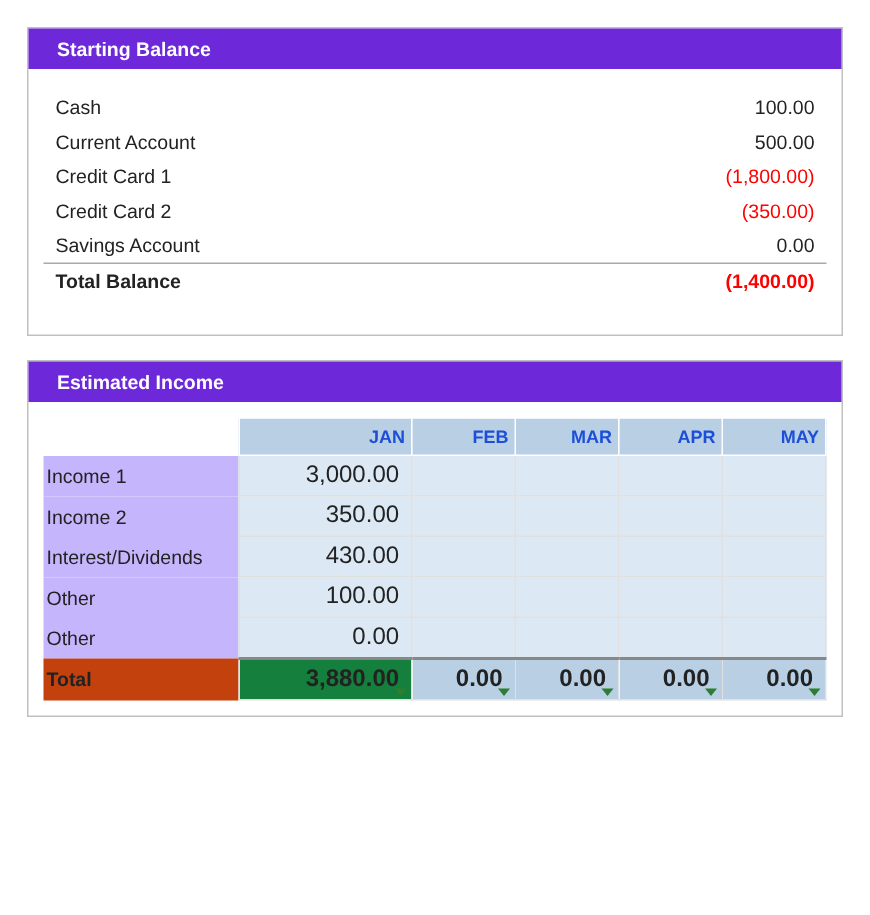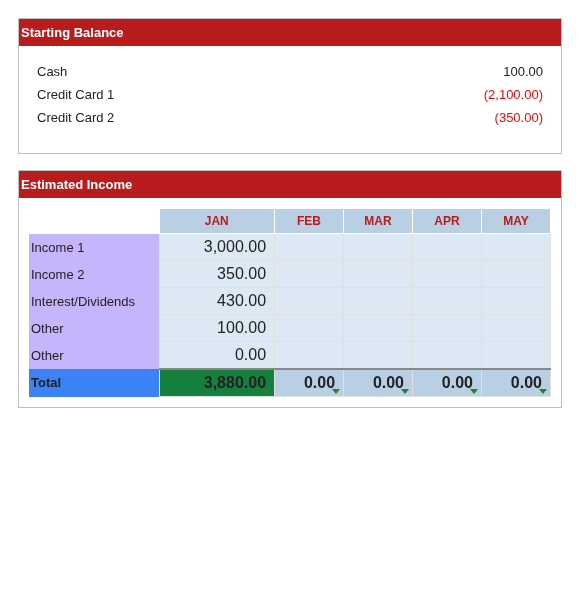--- a/index.html
+++ b/index.html
@@ -7,25 +7,25 @@
       background: #fff;
       font-family: Arial, sans-serif;
       font-size: 13px;
       color: #222;
       width: 580px;
       min-height: 610px;
       padding: 18px 18px 18px 18px;
     }
 
     .section-header {
-      background: #b91c1c;
+      background: #6d28d9;
       color: #fff;
       font-weight: bold;
       font-size: 13px;
-      padding: 6px 2px;
+      padding: 6px 19px;
       margin-bottom: 0;
     }
 
     .balance-table {
       width: 100%;
       border-collapse: collapse;
       margin-bottom: 18px;
     }
 
     .balance-table td {
@@ -49,26 +49,26 @@
     }
 
     .income-grid {
       width: 100%;
       border-collapse: collapse;
       margin-top: 0;
     }
 
     .income-grid th {
       background: #b8cfe4;
-      text-align: center;
+      text-align: right;
       font-weight: bold;
       font-size: 12px;
       padding: 5px 4px;
       border: 1px solid #fff;
-      color: #b91c1c;
+      color: #1d4ed8;
     }
 
     .income-grid th.label-col {
       background: #fff;
       border: none;
     }
 
     .income-grid td {
       padding: 4px 6px;
       border: 1px solid #e0e0e0;
@@ -86,21 +86,21 @@
       padding-left: 2px;
     }
 
     .income-grid tr.total-income-row td {
       font-weight: bold;
       background: #b8cfe4;
       border-top: 2px solid #888;
     }
 
     .income-grid tr.total-income-row td.row-label {
-      background: #3b82f6;
+      background: #c2410c;
       border-top: none;
     }
 
     .section-wrapper {
       border: 1px solid #c0c0c0;
       margin-bottom: 16px;
     }
 
     .section-wrapper2 {
       border: 1px solid #c0c0c0;
@@ -134,26 +134,38 @@
       <tbody id="balance-rows">
 
       <tr>
             <td colspan="2" style="height:8px;"></td>
           </tr>
           <tr>
             <td>Cash</td>
             <td>100.00</td>
           </tr>
           <tr>
+            <td>Current Account</td>
+            <td>500.00</td>
+          </tr>
+          <tr>
             <td>Credit Card 1</td>
-            <td style="color: red;">(2,100.00)</td>
+            <td style="color: red;">(1,800.00)</td>
           </tr>
           <tr>
             <td>Credit Card 2</td>
             <td style="color: red;">(350.00)</td>
+          </tr>
+          <tr>
+            <td>Savings Account</td>
+            <td>0.00</td>
+          </tr>
+          <tr class="total-row">
+            <td>Total Balance</td>
+            <td style="color: red;">(1,400.00)</td>
           </tr>
         </tbody>
     </table>
   </div>
 </div>
 
 <div class="section-wrapper2">
   <div class="section-header">
     <span>Estimated Income</span>
   </div>

